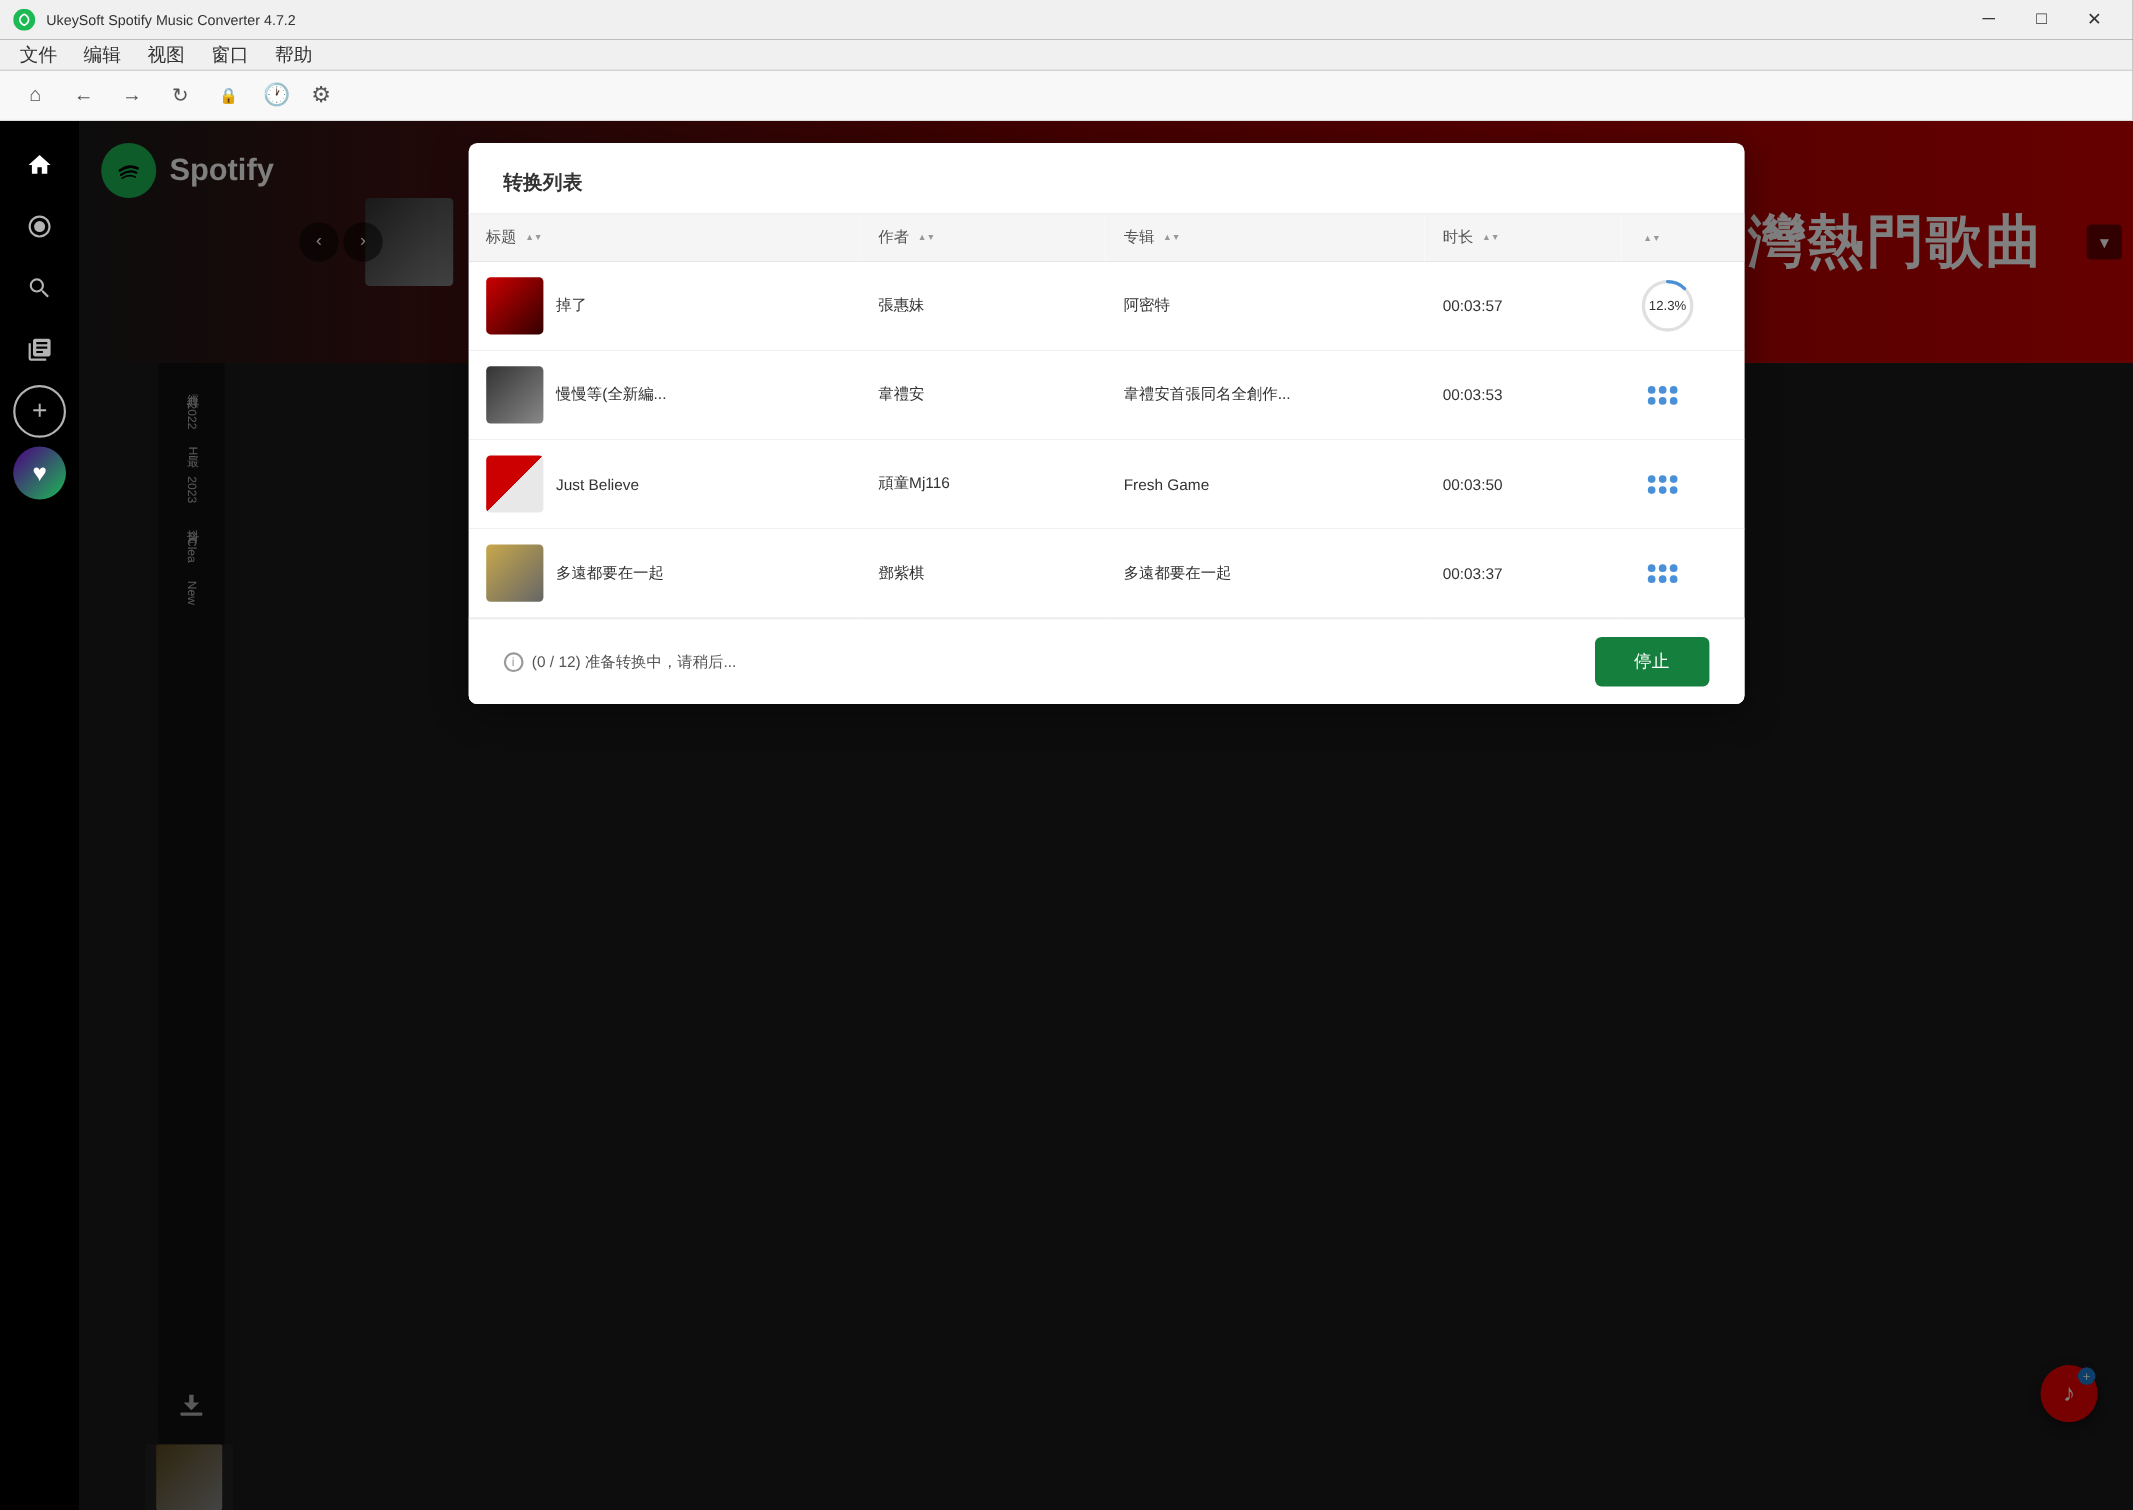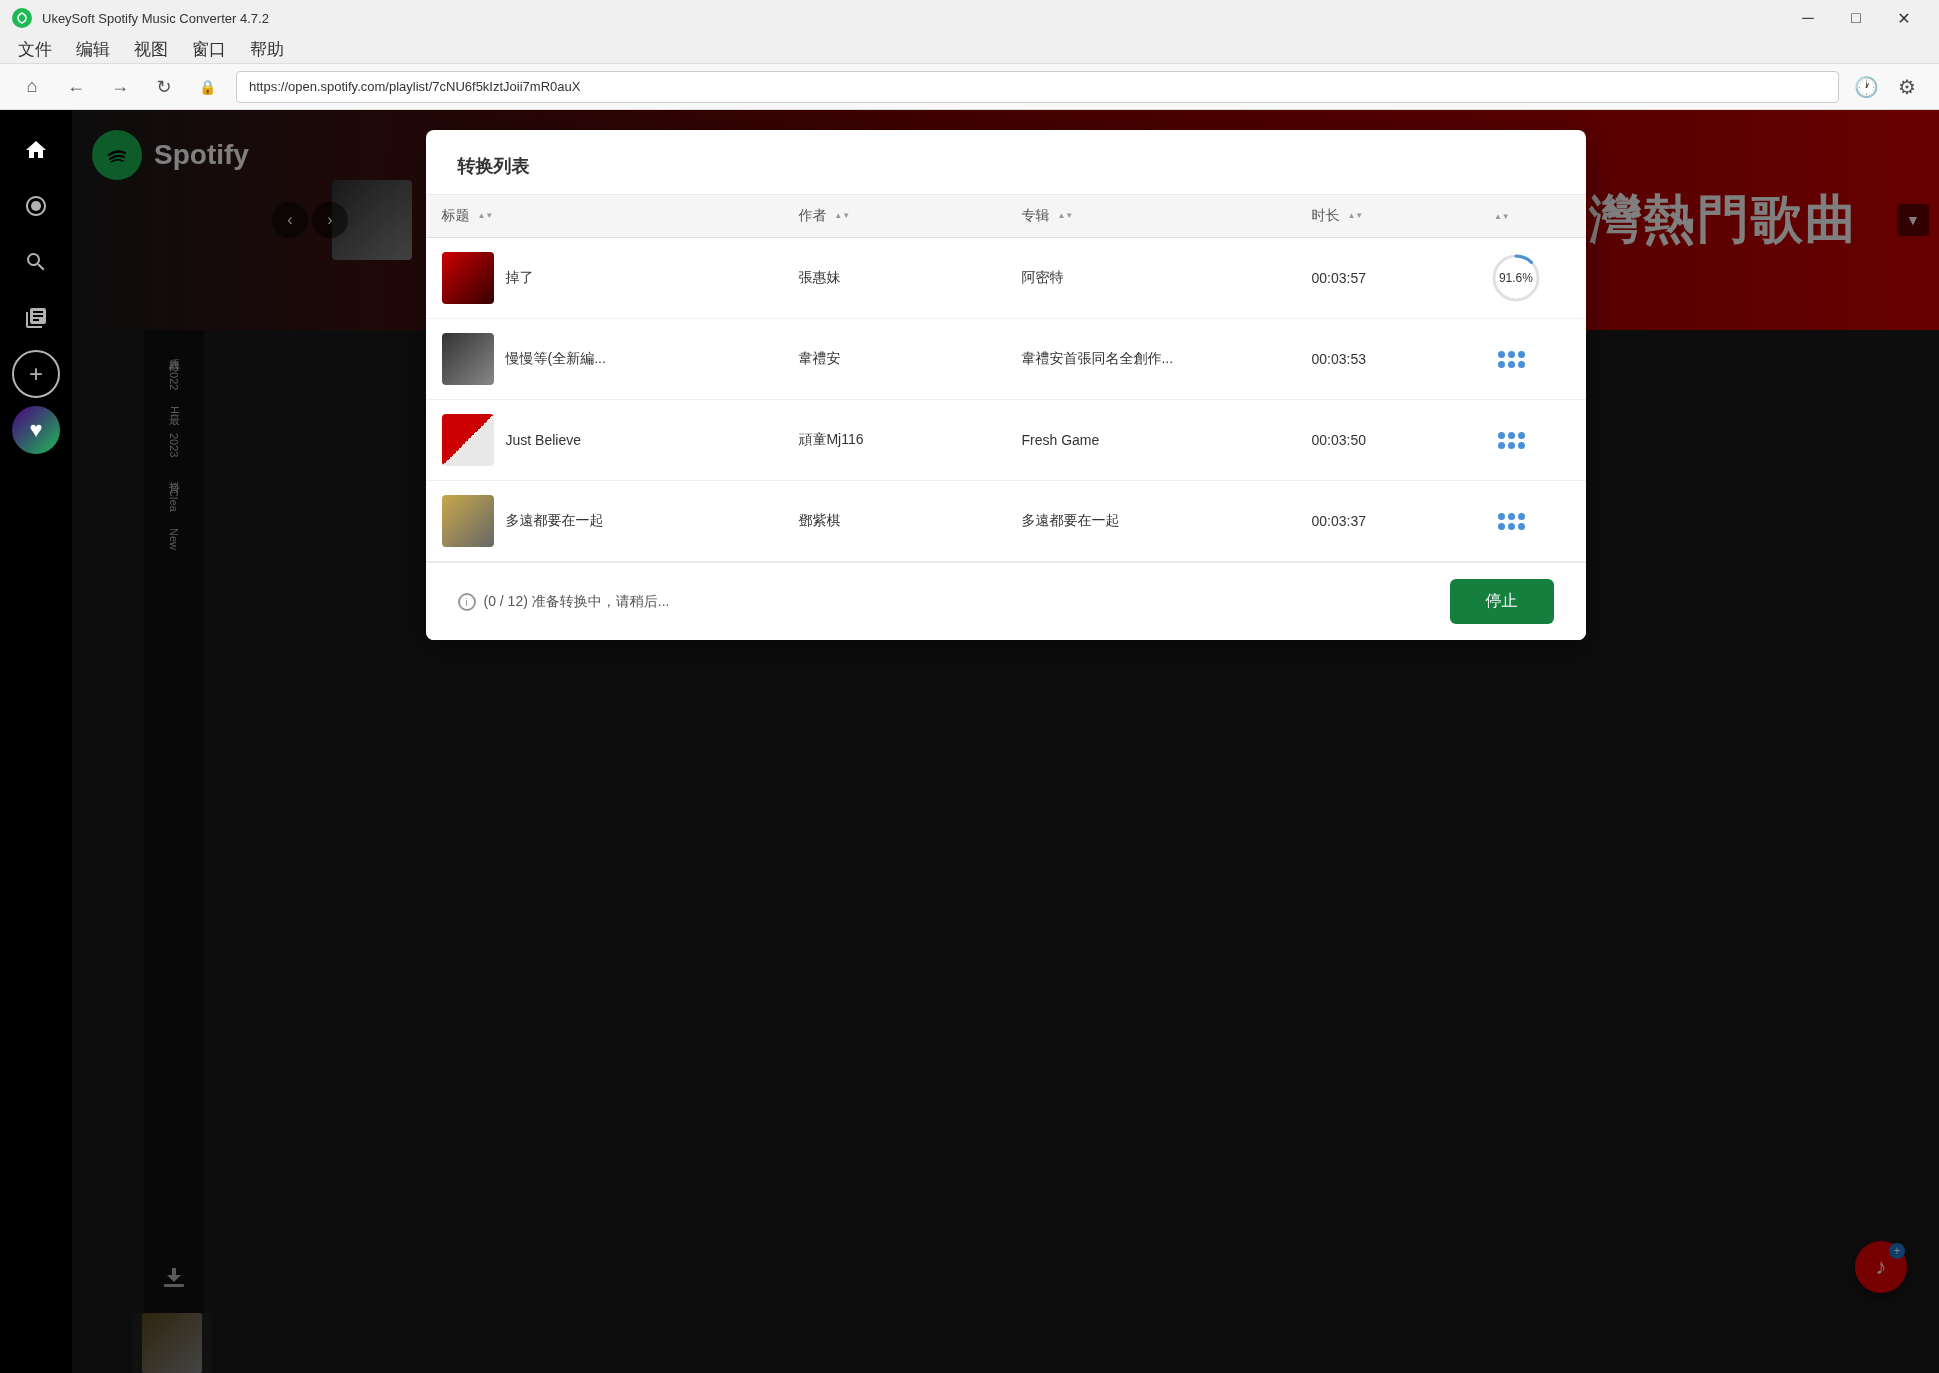--- a/index.html
+++ b/index.html
@@ -487,21 +487,20 @@
   <span class="menu-item">窗口</span>
   <span class="menu-item">帮助</span>
 </div>
 
 <div class="address-bar">
   <div class="nav-btn">⌂</div>
   <div class="nav-btn">←</div>
   <div class="nav-btn">→</div>
   <div class="nav-btn">↻</div>
   <div class="nav-btn" style="font-size:14px;">🔒</div>
-  <input class="address-input" value="https://open.spotify.com/playlist/7cNU6f5kIztJoii7mR0auX" readonly="" style="">
   <div class="nav-right">
     <div class="nav-btn" style="font-size:20px;">🕐</div>
     <div class="nav-btn" style="font-size:20px;">⚙</div>
   </div>
 </div>
 
 <div class="app-area">
 
   <div class="spotify-sidebar">
     <div class="sidebar-icon" style="color:#fff;">
@@ -631,21 +630,21 @@
     <td>
       <span>00:03:57</span>
     </td>
     <td>
 
       <div class="progress-circle">
         <svg width="52" height="52" viewBox="0 0 52 52">
           <circle cx="26" cy="26" r="22" fill="none" stroke="#e0e0e0" stroke-width="3"></circle>
           <circle cx="26" cy="26" r="22" fill="none" stroke="#4a90d9" stroke-width="3" stroke-dasharray="138.23007675795088" stroke-dashoffset="121.22777731672292" stroke-linecap="round" transform="rotate(-90 26 26)"></circle>
         </svg>
-        <span class="progress-pct">91.6%</span>
+        <span class="progress-pct">12.3%</span>
       </div>
     </td>
   </tr>
                 <tr>
     <td>
       <div class="song-cell">
         <div class="song-thumb" style="background:linear-gradient(135deg, #333, #888);"></div>
         <span class="song-title">慢慢等(全新編...</span>
       </div>
     </td>

